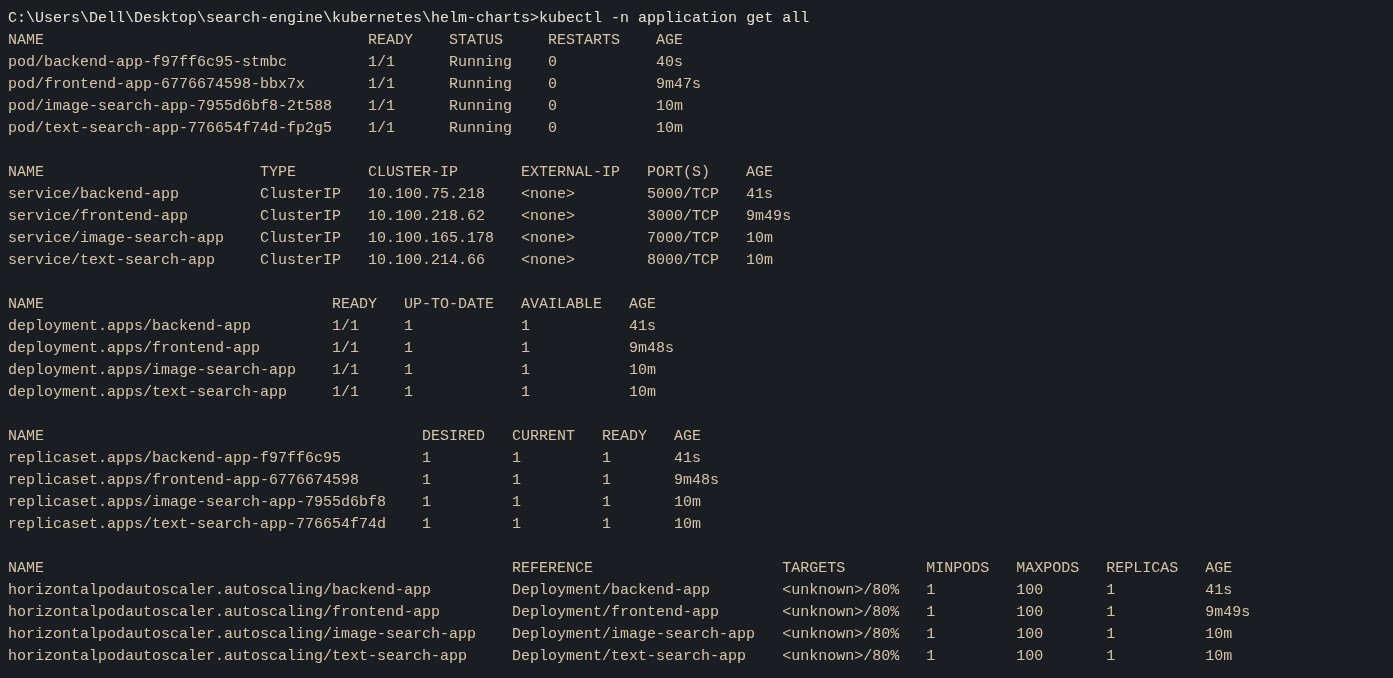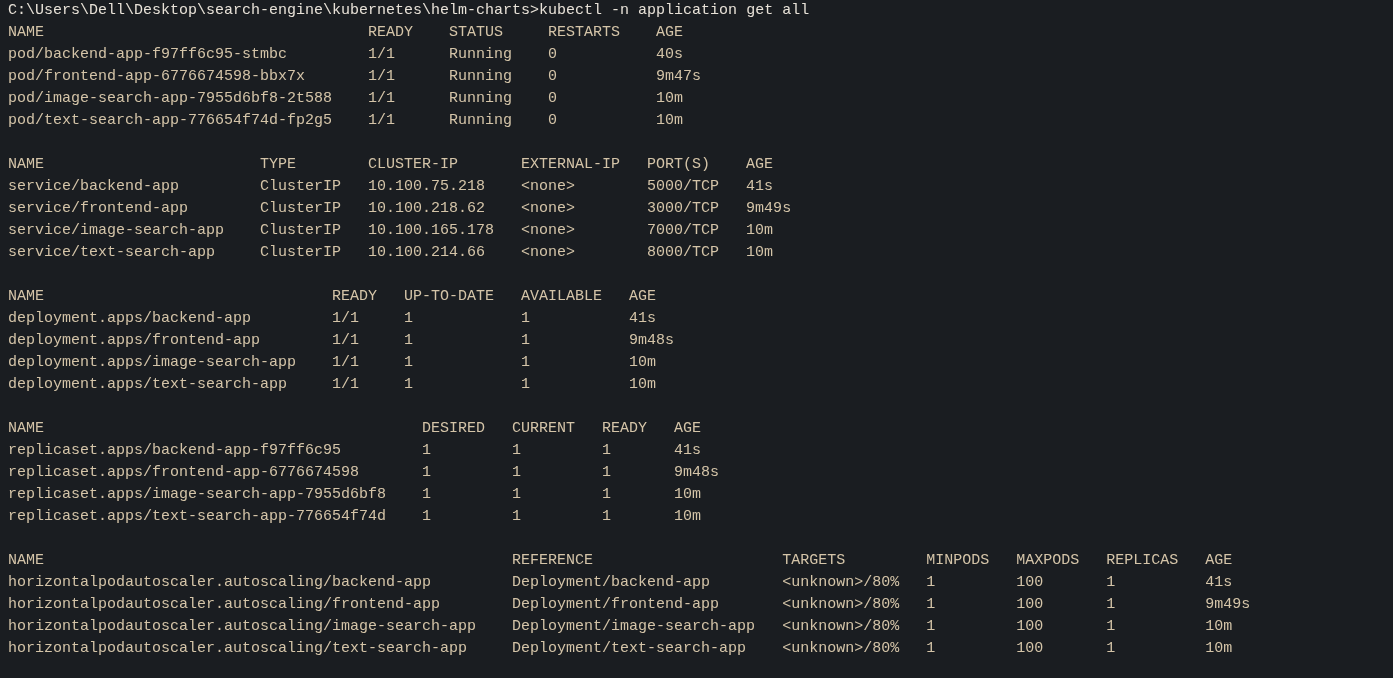--- a/index.html
+++ b/index.html
@@ -8,21 +8,21 @@
     background: #1a1d21;
     color: #d4c4a8;
     font-family: "Consolas", "Courier New", monospace;
     font-size: 15px;
     line-height: 22px;
     width: 1393px;
     height: 678px;
     overflow: hidden;
   }
   .terminal {
-    padding: 0 8px;
+    padding: 8px 8px;
     white-space: pre;
   }
   .prompt { color: #e8e2d8; }
   .cmd    { color: #e8e2d8; }
   .hdr    { color: #d4c4a8; }
   .val    { color: #d4c4a8; }
 </style>
 </head>
 <body>
 

